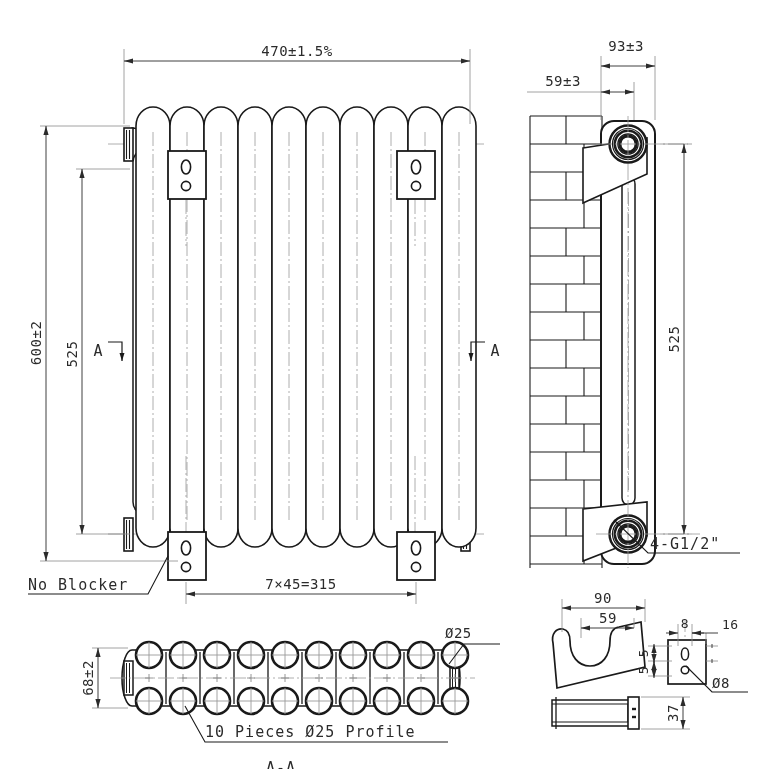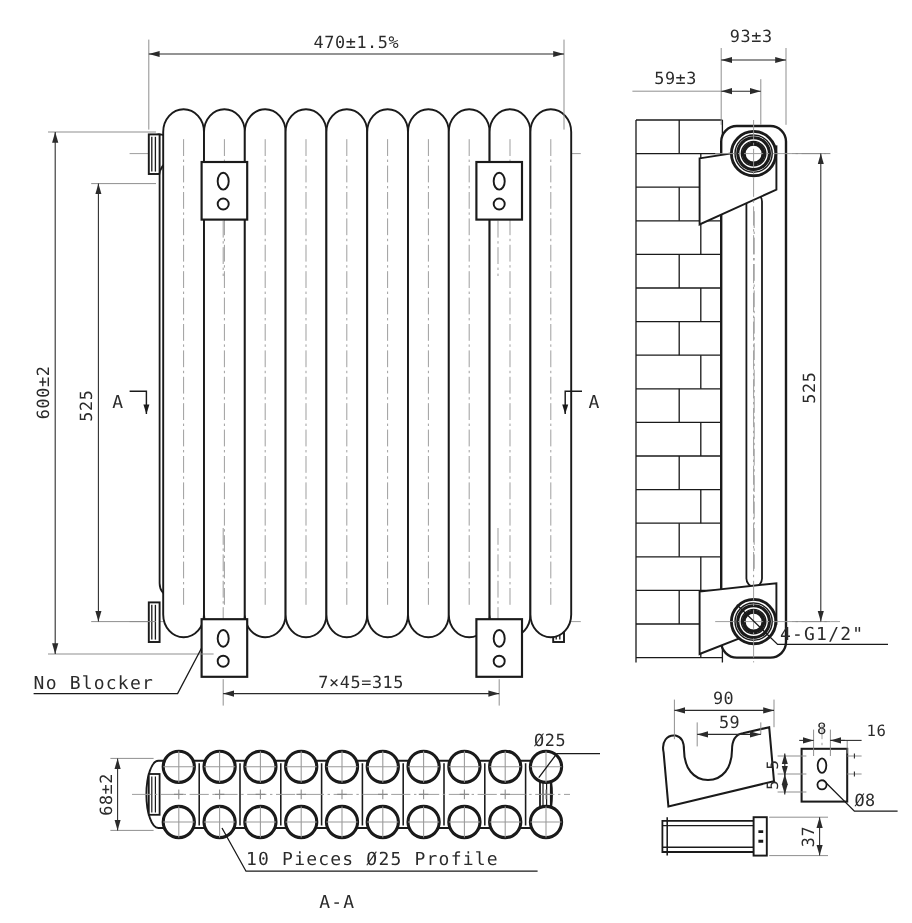--- a/index.html
+++ b/index.html
@@ -4,21 +4,21 @@
 <title>Radiator Technical Drawing</title>
 <style>
   html,body{margin:0;padding:0;background:#ffffff;}
   body{
     width:760px;height:769px;
     font-family:"DejaVu Sans Mono","Liberation Mono",monospace;
     color:#1a1a1a;
     overflow:hidden;
     position:relative;
   }
-  #drawing-root{position:absolute;left:0;top:0;width:760px;height:598px;text-align:center;}
+  #drawing-root{position:absolute;left:0;top:16px;width:760px;height:598px;text-align:center;}
   svg{display:block;}
   .dimtext{
     font-family:"DejaVu Sans Mono","Liberation Mono",monospace;
     font-size:14px; fill:#2b2b2b; letter-spacing:0.5px;
   }
   .dimtext-sm{
     font-family:"DejaVu Sans Mono","Liberation Mono",monospace;
     font-size:13px; fill:#2b2b2b; letter-spacing:0.5px;
   }
   .labeltext{

